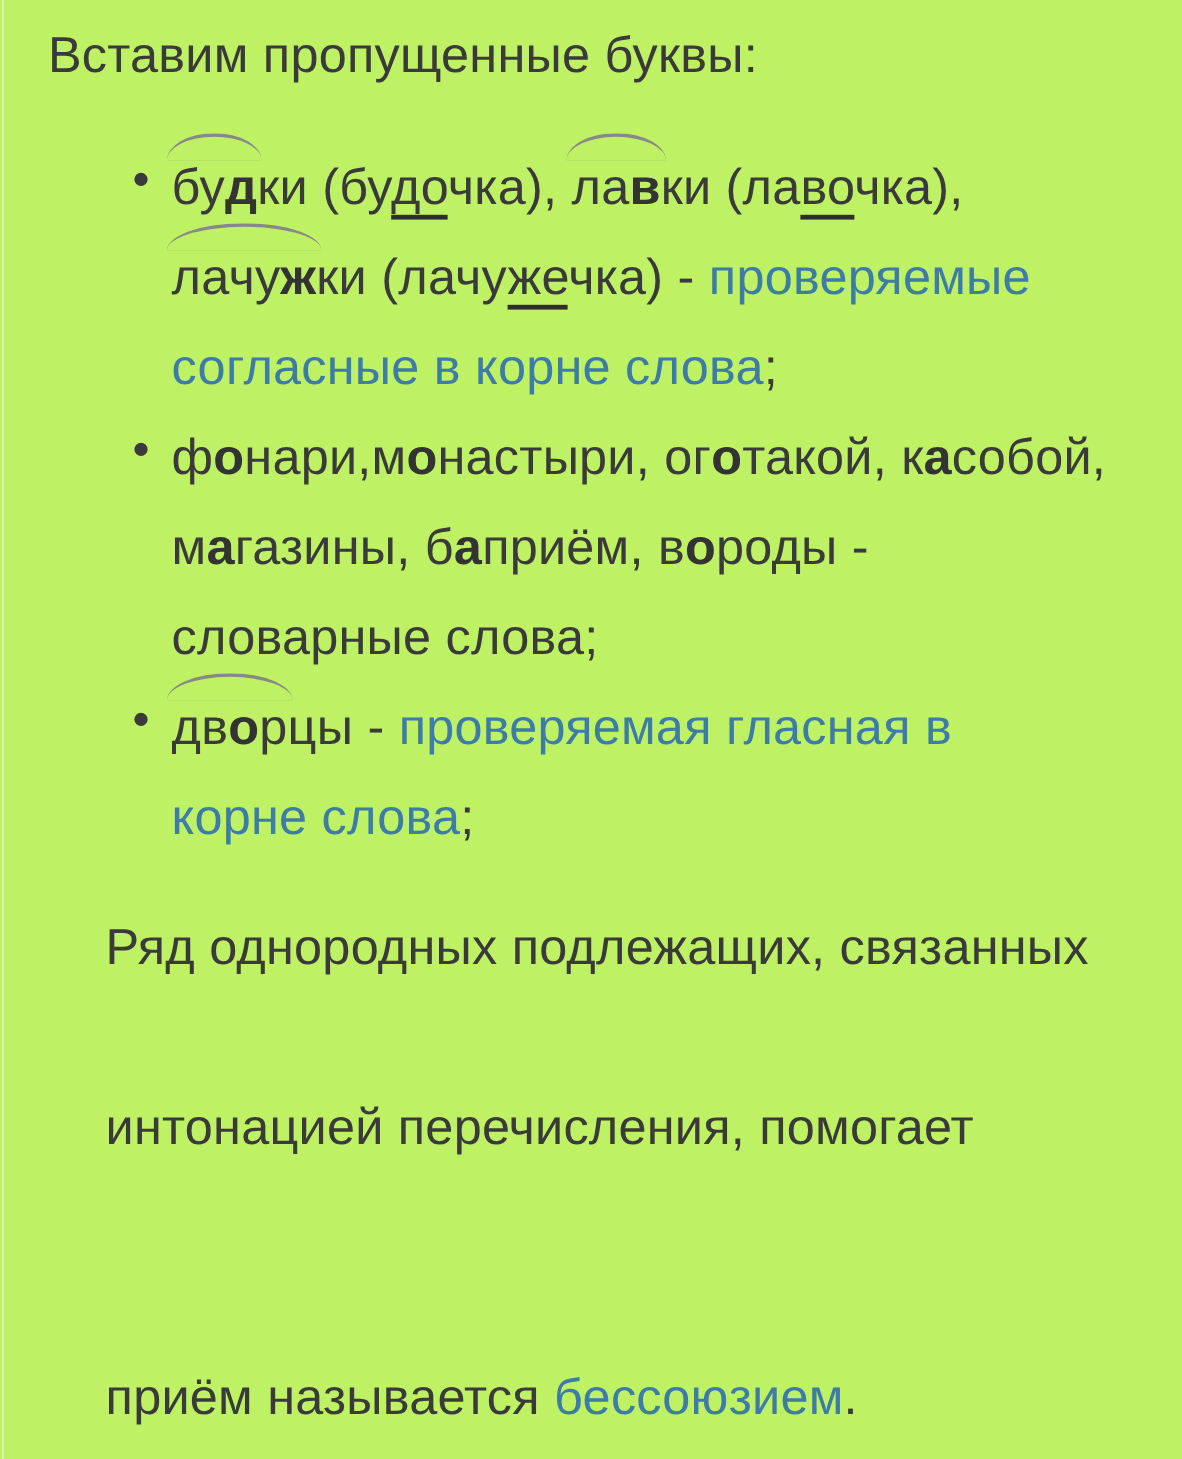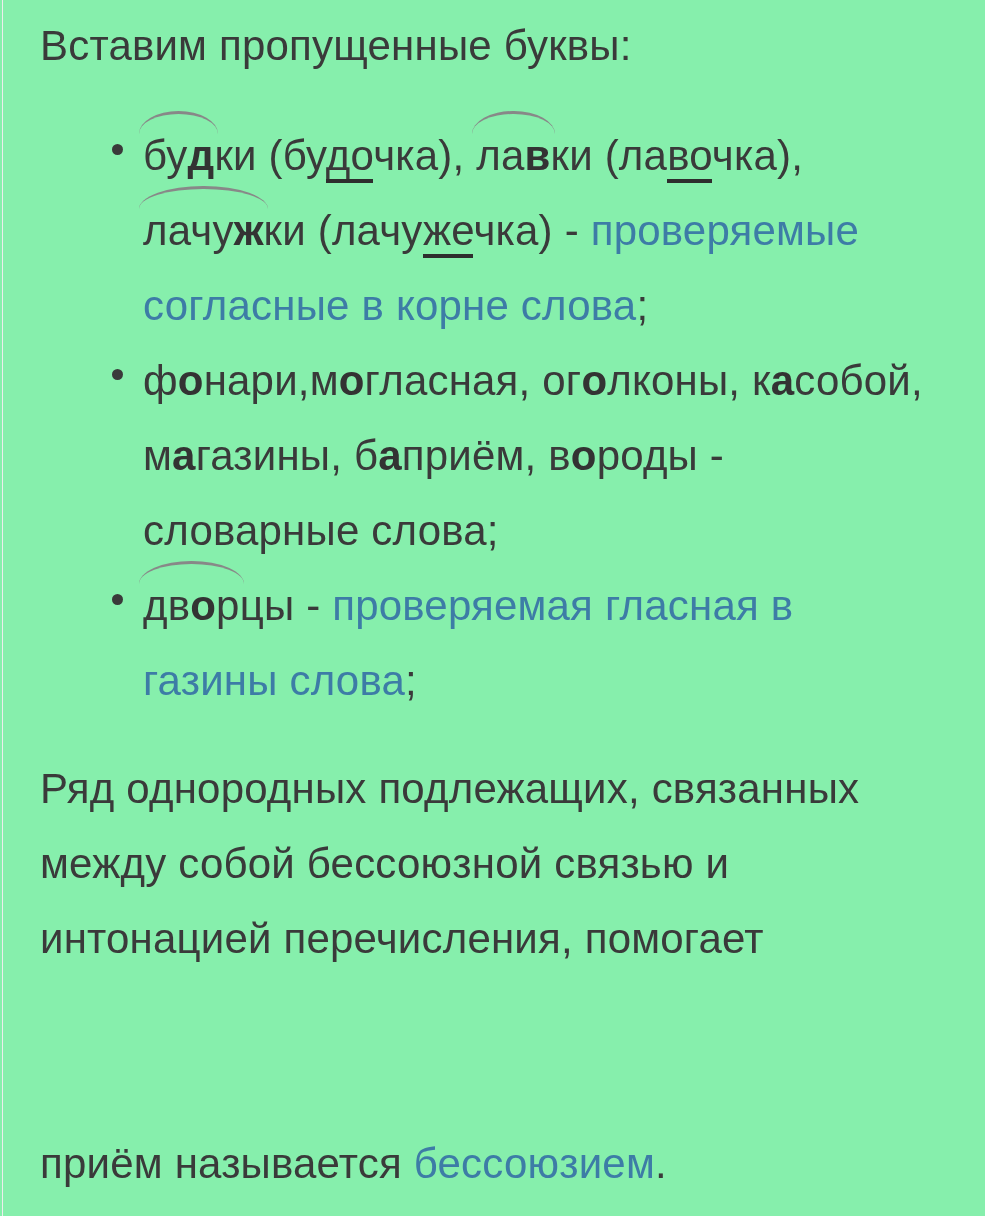--- a/index.html
+++ b/index.html
@@ -1,20 +1,20 @@
 <!DOCTYPE html>
 <html lang="ru"><head>
 <meta charset="utf-8">
 <style>
   * { margin:0; padding:0; box-sizing:border-box; }
   html,body { background:#ffffff; }
   .page {
     position:relative;
     width:985px; height:1216px;
-    background:#86efac;
+    background:#bef264;
     overflow:hidden;
     font-family:"Liberation Sans","DejaVu Sans",sans-serif;
     color:#3a3a3a;
     font-size:42px;
     letter-spacing:0.2px;
   }
   .edge-line {
     position:absolute; left:2px; top:0; bottom:0;
     width:1px; background:#ededed;
   }
@@ -49,37 +49,38 @@
     border-top:3px solid #888888;
     border-top-left-radius:50% 100%;
     border-top-right-radius:50% 100%;
   }
   b { font-weight:700; color:#333333; }
   .u { border-bottom:4px solid #2e2e2e;text-align:right; }
   .link { color:#3d7ca6; text-decoration:none; cursor:pointer; }
   .para {
     margin-top:33px;
     line-height:75px;
+    margin-left:48px;
   }
 </style>
 </head>
 <body>
 
 <div class="page">
   <div class="edge-line"></div>
   <div class="doc">
 
     <div class="title">Вставим пропущенные буквы:</div>
 
     <ul class="answer-list">
 
       <li><span class="root"><span>бу</span><b>д</b></span><span>ки (бу</span><span class="u">до</span><span>чка), </span><span class="root"><span>ла</span><b>в</b></span><span>ки (ла</span><span class="u">во</span><span>чка),</span><br><span class="root"><span>лачу</span><b>ж</b></span><span>ки (лачу</span><span class="u">же</span><span>чка) - </span><a class="link"><span>проверяемые</span><br><span>согласные в корне слова</span></a><span>;</span></li>
 
-      <li><span>ф</span><b>о</b><span>нари,м</span><b>о</b><span>гласная, ог</span><b>о</b><span>лконы, к</span><b>а</b><span>собой,</span><br><span>м</span><b>а</b><span>газины, б</span><b>а</b><span>приём, в</span><b>о</b><span>роды -</span><br><span>словарные слова;</span></li>
+      <li><span>ф</span><b>о</b><span>нари,м</span><b>о</b><span>настыри, ог</span><b>о</b><span>такой, к</span><b>а</b><span>собой,</span><br><span>м</span><b>а</b><span>газины, б</span><b>а</b><span>приём, в</span><b>о</b><span>роды -</span><br><span>словарные слова;</span></li>
 
-      <li><span class="root"><span>дв</span><b>о</b><span>р</span></span><span>цы - </span><a class="link"><span>проверяемая гласная в</span><br><span>газины слова</span></a><span>;</span></li>
+      <li><span class="root"><span>дв</span><b>о</b><span>р</span></span><span>цы - </span><a class="link"><span>проверяемая гласная в</span><br><span>корне слова</span></a><span>;</span></li>
 
     </ul>
 
-    <p class="para"><span>Ряд однородных подлежащих, связанных</span><br><span>между собой бессоюзной связью и</span><br><span>интонацией перечисления, помогает</span><br><br><br><span>приём называется </span><a class="link">бессоюзием</a><span>.</span></p>
+    <p class="para"><span>Ряд однородных подлежащих, связанных</span><br><br><span>интонацией перечисления, помогает</span><br><br><br><span>приём называется </span><a class="link">бессоюзием</a><span>.</span></p>
 
   </div>
 </div>
 
 </body></html>

